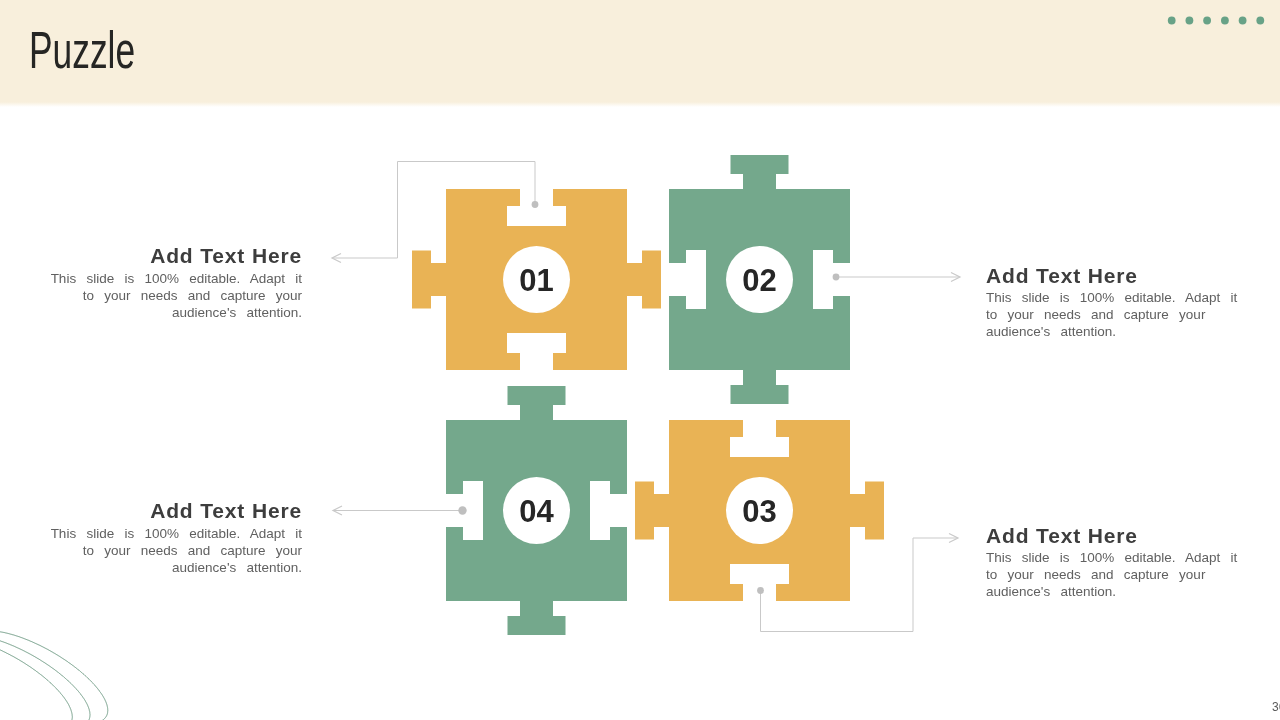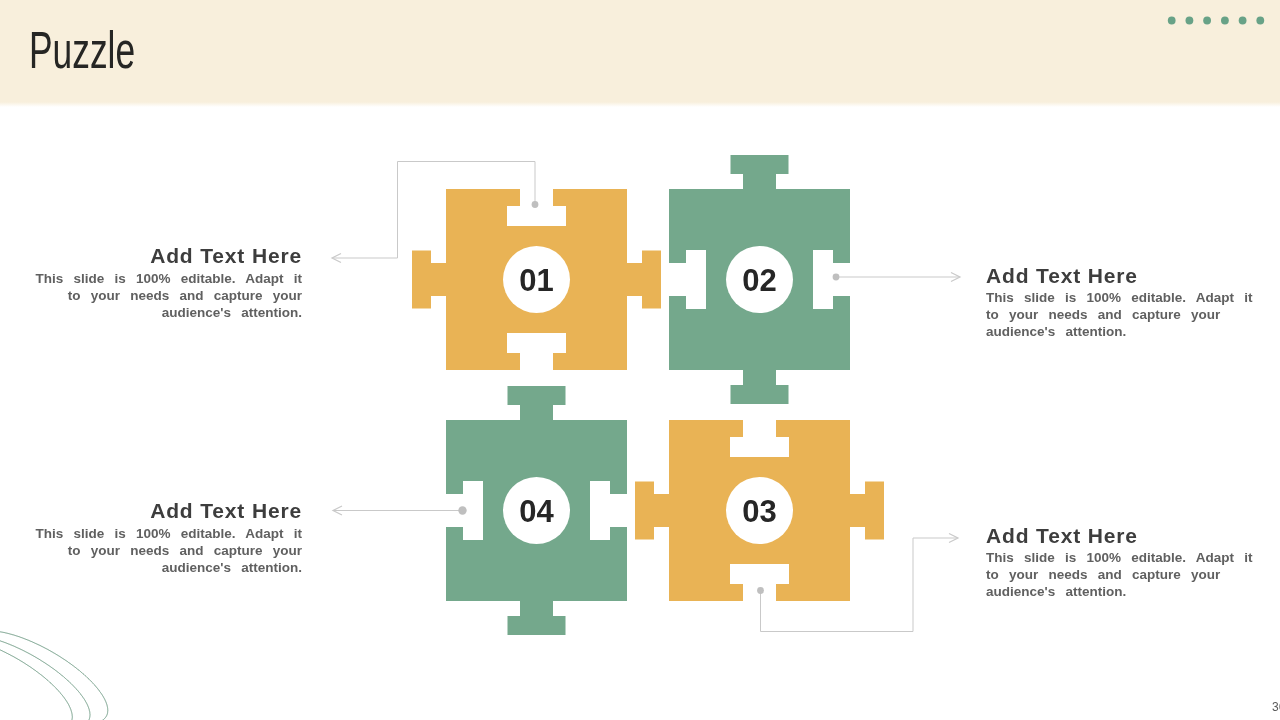--- a/index.html
+++ b/index.html
@@ -1,21 +1,21 @@
 <!DOCTYPE html>
 <html><head><meta charset="utf-8">
 <style>
   html,body { margin:0; padding:0; }
   body { width:1280px; height:720px; position:relative; background:#ffffff;
          font-family:"Liberation Sans", sans-serif; overflow:hidden; }
   .header { position:absolute; left:0; top:0; width:1280px; height:102px; background:#f8efdc; }
   .title { position:absolute; left:28.5px; top:20px; font-size:52px; color:#262624;
             transform:scaleX(0.68); transform-origin:left top; letter-spacing:0px; }
   .h { position:absolute; font-size:21px; font-weight:bold; color:#3d3d3d; letter-spacing:0.85px; white-space:nowrap; }
-  .b { position:absolute; font-size:13.5px; color:#606060; line-height:17.2px; white-space:nowrap; word-spacing:6.5px;font-weight:bold; }
+  .b { position:absolute; font-size:13.5px; color:#606060; line-height:17.2px; white-space:nowrap; word-spacing:6.5px; }
   .r { text-align:right; }
 </style></head>
 <body>
 <div class="header"></div>
 <div style="position:absolute;left:0;top:102px;width:1280px;height:5px;background:linear-gradient(#f8efdc,#ffffff);"></div>
 <div class="title">Puzzle</div>
 <svg width="1280" height="720" style="position:absolute;left:0;top:0">
 <circle cx="1171.7" cy="20.5" r="3.9" fill="#68a287"></circle>
 <circle cx="1189.4" cy="20.5" r="3.9" fill="#68a287"></circle>
 <circle cx="1207.1" cy="20.5" r="3.9" fill="#68a287"></circle>

